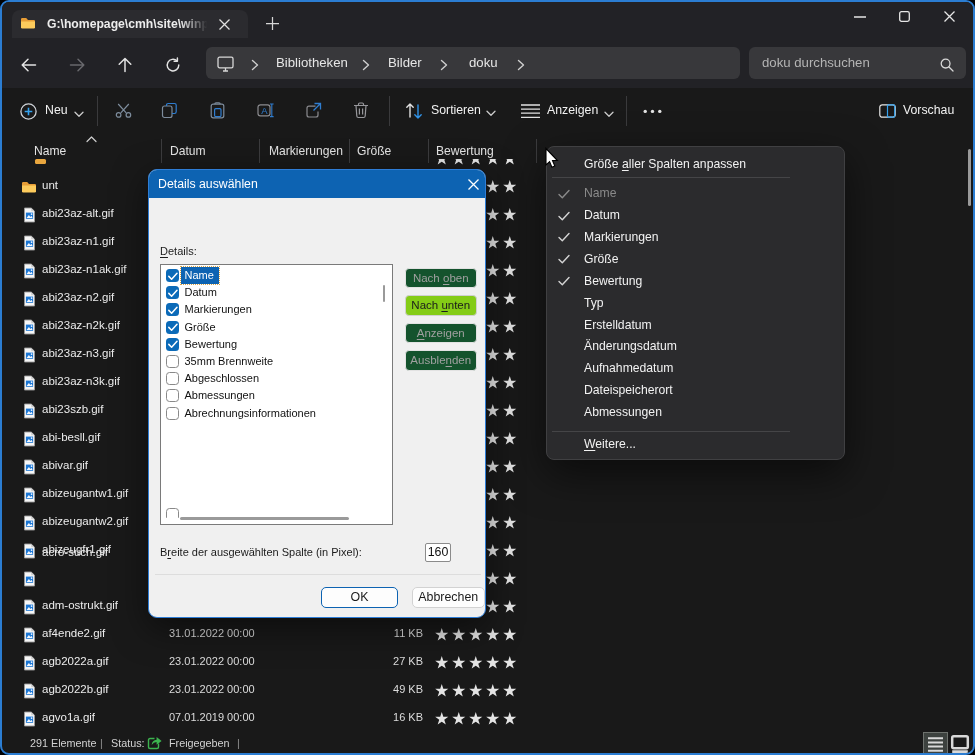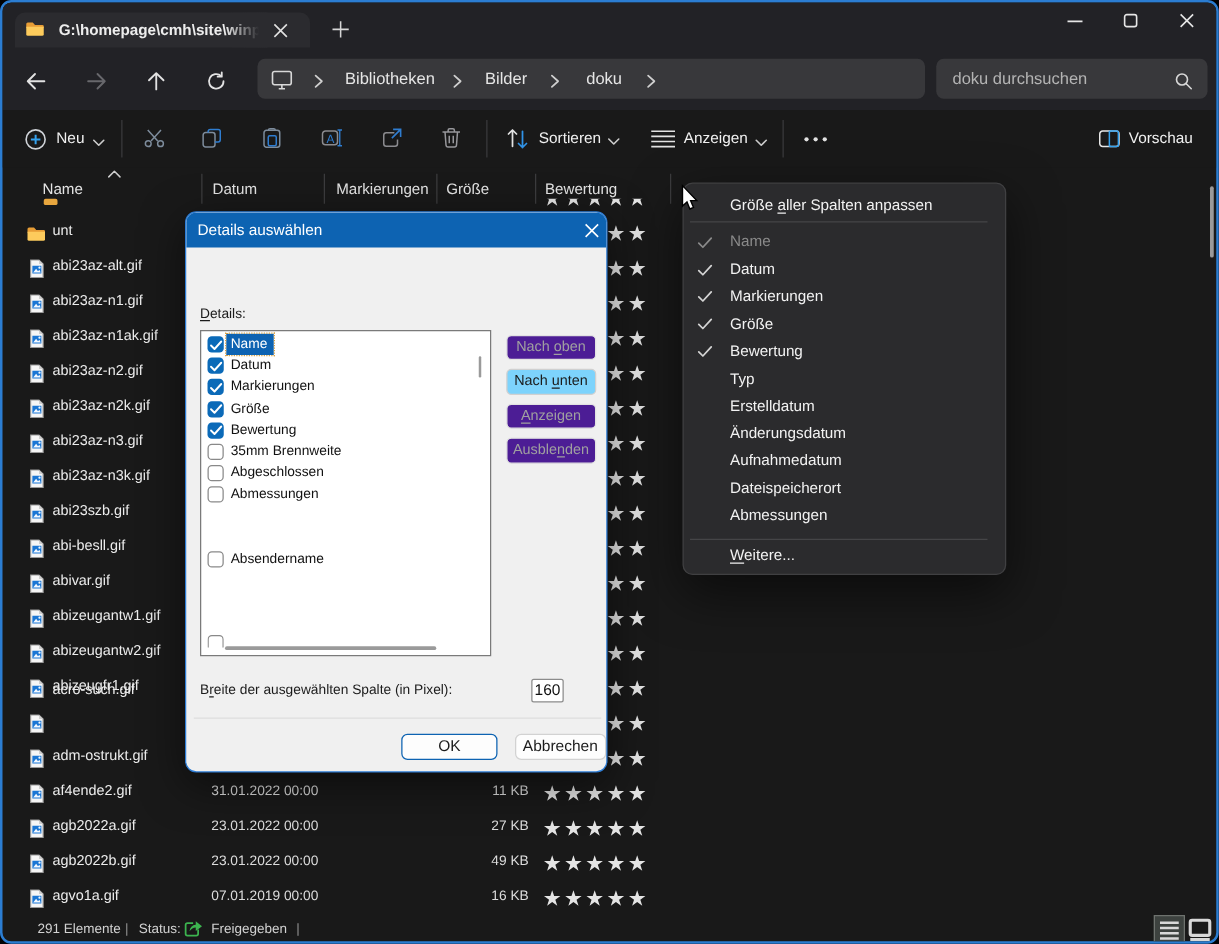--- a/index.html
+++ b/index.html
@@ -25,23 +25,23 @@
 .dtitle{position:absolute;left:0;top:0;right:0;height:28px;background:#0d63b2}
 .dtxt{position:absolute;left:9px;top:7px;font-size:12.3px;color:#fff}
 .dbody{position:absolute;font-size:11px;color:#1b1b1b}
 .lbox{position:absolute;left:10.5px;top:93.5px;width:233px;height:261px;background:#fff;border:1px solid #7a7a7a}
 .li{position:absolute;left:0;width:200px;height:17px}
 .cb{position:absolute;left:5.5px;top:2px;width:13px;height:13px;border-radius:3.5px}
 .cb.on{background:#0b6ab8}
 .cb.off{background:#fff;border:1px solid #898989}
 .litxt{position:absolute;left:24px;top:2px;font-size:11px;color:#111}
 .btn{position:absolute;left:256px;width:71.5px;height:20.5px;border-radius:4px;font-size:11.5px;text-align:center;line-height:19px}
-.btn.dis{background:#4c1d95;border:1px solid #e2e2e2;color:#a0a0a0}
-.btn.en{background:#7dd3fc;border:1px solid #d0d0d0;color:#1b1b1b}
-.menu{position:absolute;left:544px;top:144px;width:259px;height:314px;background:#2b2b2d;border:1px solid #404042;border-radius:8px;box-shadow:0 14px 40px rgba(0,0,0,.55)}
+.btn.dis{background:#14532d;border:1px solid #e2e2e2;color:#a0a0a0}
+.btn.en{background:#84cc16;border:1px solid #d0d0d0;color:#1b1b1b}
+.menu{position:absolute;left:544px;top:144px;width:299px;height:314px;background:#2b2b2d;border:1px solid #404042;border-radius:8px;box-shadow:0 14px 40px rgba(0,0,0,.55)}
 .mi{position:absolute;left:37px;font-size:12.2px;color:#f2f2f2;white-space:nowrap}
 .msep{position:absolute;left:5px;width:238px;height:1px;background:#454547}
 .stat{position:absolute;font-size:10.8px;color:#d2d2d2;top:735px}
 u{text-underline-offset:2px}
 svg{display:block;overflow:visible}
 </style></head><body>
 <svg width="0" height="0" style="position:absolute">
     <defs>
 <polygon id="st" points="6.75,0.10 8.31,4.86 13.31,4.87 9.27,7.82 10.81,12.58 6.75,9.65 2.69,12.58 4.23,7.82 0.19,4.87 5.19,4.86"></polygon>
 <g id="fo">
@@ -509,23 +509,23 @@
 <div class="litxt">35mm Brennweite</div>
 </div>
 <div class="li" style="top:105.7px">
 <div class="cb off"></div>
 <div class="litxt">Abgeschlossen</div>
 </div>
 <div class="li" style="top:122.9px">
 <div class="cb off"></div>
 <div class="litxt">Abmessungen</div>
 </div>
-<div class="li" style="top:174.5px">
+<div class="li" style="top:140.1px">
 <div class="cb off"></div>
-<div class="litxt">Absendername</div>
+<div class="litxt">Abrechnungsinformationen</div>
 </div>
 <div class="ab" style="left:5.5px;top:243.5px;width:13px;height:10px;overflow:hidden">
           <div class="cb off" style="left:0;top:0"></div>
         </div>
 <div class="ab" style="left:222px;top:20px;width:2.5px;height:17px;background:#9a9a9a;border-radius:2px"></div>
 <div class="ab" style="left:19px;top:252.5px;width:169px;height:3px;background:#9a9a9a;border-radius:2px"></div>
 </div>
 
  <div class="btn dis" style="top:97.5px"><span>Nach <u>o</u>ben</span></div>
  <div class="btn en" style="top:125px"><span>Nach <u>u</u>nten</span></div>

